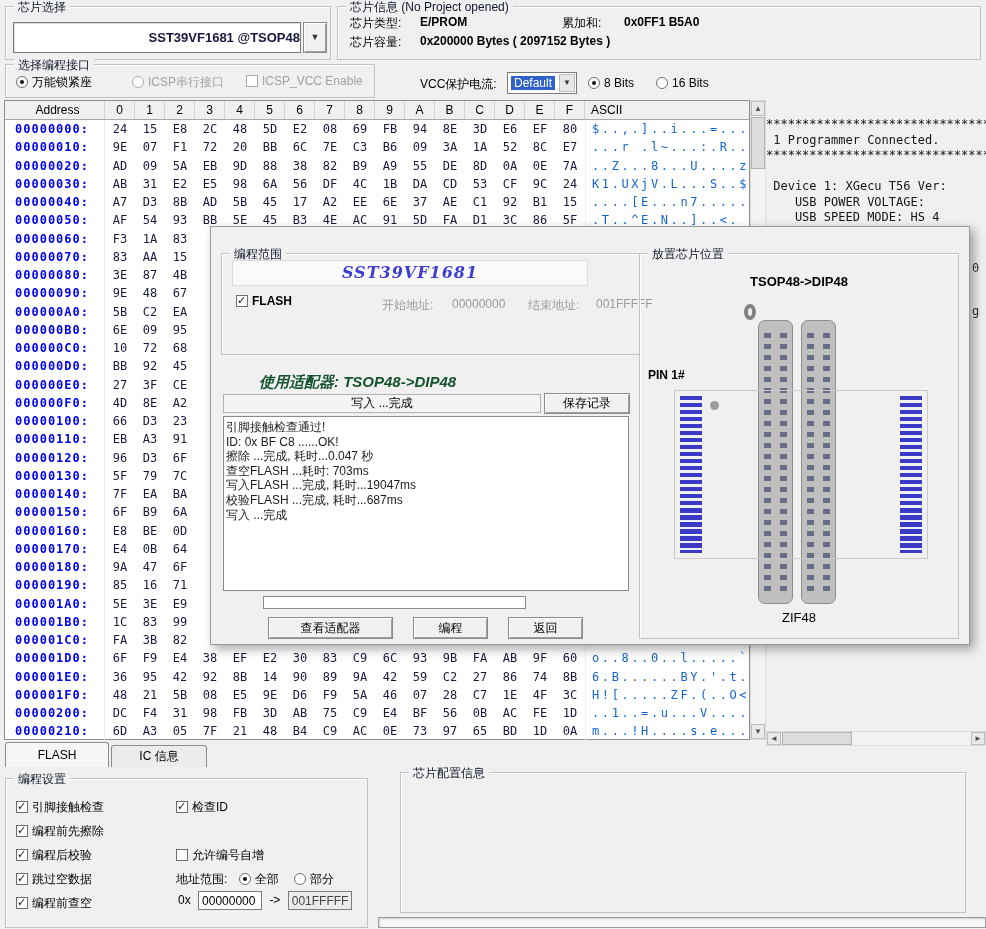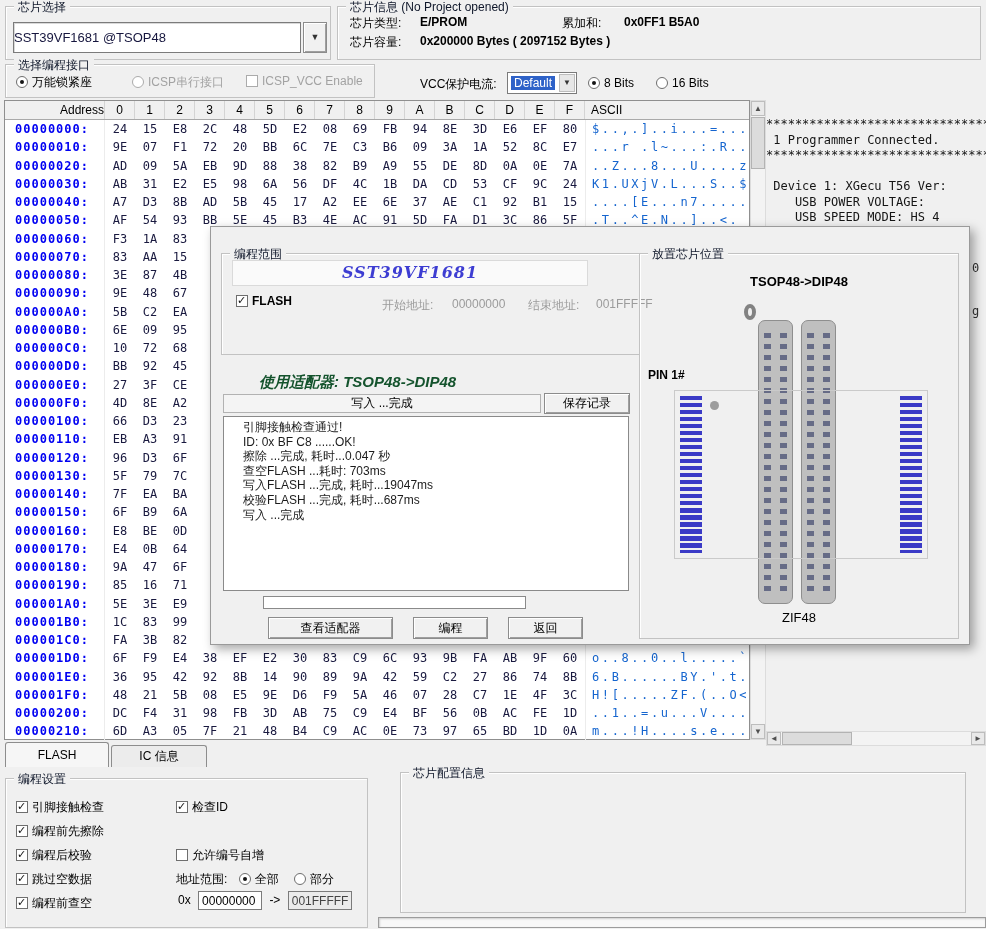--- a/index.html
+++ b/index.html
@@ -11,41 +11,41 @@
 .btn{position:absolute;background:#f1f1f1;border:1px solid #8c8c8c;box-shadow:inset 1px 1px 0 #fff,inset -1px -1px 0 #9f9f9f;text-align:center;cursor:default}
 .radio{display:inline-block;width:12px;height:12px;border:1px solid #6e6e6e;border-radius:50%;background:#fff;position:relative;vertical-align:-2px;margin-right:4px}
 .radio.on::after{content:"";position:absolute;left:3px;top:3px;width:4px;height:4px;border-radius:50%;background:#151515}
 .radio.dis{border-color:#ababab}
 .cb{display:inline-block;width:12px;height:12px;border:1px solid #6e6e6e;background:#fff;position:relative;vertical-align:-2px;margin-right:4px}
 .cb.on::after{content:"✓";position:absolute;left:0;top:-2px;font-size:11px;font-weight:bold;color:#111}
 .cb.dis{border-color:#ababab}
 .dis-text{color:#a2a2a2}
 
 #gb-chipsel{left:5px;top:6px;width:326px;height:54px}
-#chip-combo{position:absolute;left:7px;top:15px;width:288px;height:31px;text-align:left;line-height:29px;font-size:13px;font-weight:normal;color:#16163e;box-shadow:inset 1px 1px 0 #d9d9d9}
+#chip-combo{position:absolute;left:7px;top:15px;width:288px;height:31px;text-align:right;line-height:29px;font-size:13px;font-weight:bold;color:#16163e;box-shadow:inset 1px 1px 0 #d9d9d9}
 #chip-combo-btn{left:297px;top:15px;width:24px;height:31px;line-height:29px;font-size:9px;color:#333}
 #gb-chipinfo{left:337px;top:6px;width:644px;height:54px}
 .cil{position:absolute;white-space:nowrap}
 #ci-type-l{left:12px;top:8px}#ci-type-v{left:82px;top:8px;font-weight:bold}
 #ci-sum-l{left:224px;top:8px}#ci-sum-v{left:286px;top:8px;font-weight:bold}
 #ci-cap-l{left:12px;top:27px}#ci-cap-v{left:82px;top:27px;font-weight:bold}
 #gb-interface{left:5px;top:64px;width:370px;height:34px}
 .if-item{position:absolute;top:9px;white-space:nowrap}
 #if-r1{left:10px}#if-r2{left:126px}#if-c1{left:240px}
 #vcc-row{position:absolute;left:420px;top:72px;width:560px;height:26px}
 #vcc-label{position:absolute;left:0;top:4px}
 #vcc-combo{position:absolute;left:87px;top:0;width:70px;height:22px;line-height:20px;padding-left:3px}
 #vcc-combo .sel{background:#2e62c8;color:#fff;padding:0 3px}
 .combo-arrow{position:absolute;right:1px;top:1px;width:16px;height:18px;background:#e7e7e7;border:1px solid #bdbdbd;font-size:8px;line-height:16px;text-align:center;color:#333}
 #bits8{position:absolute;left:168px;top:4px}#bits16{position:absolute;left:236px;top:4px}
 
 #hexview{position:absolute;left:4px;top:100px;width:746px;height:640px;background:#fff;border:1px solid #8f8f8f;font-family:"DejaVu Sans Mono","Liberation Mono",monospace}
 #hex-header{display:flex;height:19px;background:#f0f0f0;border-bottom:1px solid #a9a9a9;font-family:"Liberation Sans","DejaVu Sans",sans-serif;font-size:12px}
 #hex-header .hc{flex:0 0 30px;border-right:1px solid #d4d4d4;text-align:center;line-height:18px}
-#hex-header .hc.c-addr{flex:0 0 100px;text-align:right;padding-left:6px}
+#hex-header .hc.c-addr{flex:0 0 100px;text-align:center;padding-left:6px}
 #hex-header .hc.c-ascii{flex:1 1 auto;text-align:left;padding-left:6px;border-right:none}
 #hex-body{height:621px;overflow:hidden}
 .hexrow{display:flex;height:18.26px;line-height:18.3px;font-size:12px}
 .hexrow .addr{flex:0 0 100px;color:#0000f2;font-weight:bold;padding-left:10px;letter-spacing:1px;border-right:1px solid #ececec}
 .hexrow .b{flex:0 0 30px;text-align:center;color:#19193f}
 .hexrow .ascii{flex:1 1 auto;padding-left:6px;color:#1565cf;letter-spacing:2.6px;white-space:pre;overflow:hidden;border-left:1px solid #ececec}
 
 #vscroll{position:absolute;left:750px;top:100px;width:16px;height:640px;background:#f3f3f3;border:1px solid #dcdcdc}
 .sbtn{position:absolute;background:#e9e9e9;border:1px solid #bdbdbd;font-size:8px;text-align:center;color:#505050}
 #vsb-up{left:0;top:0;width:14px;height:15px;line-height:13px}
@@ -82,21 +82,21 @@
 #dlg-title{position:absolute;left:12px;top:5px;font-size:13px;color:#2a2a2a}
 #dlg-sub{position:absolute;left:100px;top:6px;color:#8f8f8f}
 #gb-range{left:10px;top:26px;width:420px;height:102px}
 #chip-strip{position:absolute;left:10px;top:6px;width:356px;height:26px;background:#fafafa;border:1px solid #dadada;text-align:center;line-height:24px;font-family:"DejaVu Serif","Liberation Serif",serif;font-style:italic;font-weight:bold;font-size:16px;color:#3d3dd2;letter-spacing:1px}
 #flash-check{position:absolute;left:14px;top:40px;font-weight:bold}
 .range-lbl{position:absolute;top:43px;color:#9b9b9b;white-space:nowrap}
 #start-lbl{left:160px}#start-val{left:230px}#end-lbl{left:306px}#end-val{left:374px}
 #adapter-note{position:absolute;left:48px;top:146px;color:#14532d;font-weight:bold;font-style:italic;font-size:15px}
 #status-bar{position:absolute;left:12px;top:167px;width:318px;height:19px;border:1px solid #b2b2b2;background:#f4f4f4;text-align:center;line-height:17px}
 #save-btn{left:333px;top:166px;width:86px;height:21px;line-height:19px}
-#dlg-log{position:absolute;left:12px;top:189px;width:406px;height:175px;background:#fff;border:1px solid #8a8a8a;padding:3px 19px;font-size:12px;line-height:14.6px;color:#1c1c1c;overflow:hidden}
+#dlg-log{position:absolute;left:12px;top:189px;width:406px;height:175px;background:#fff;border:1px solid #8a8a8a;padding:3px 2px;font-size:12px;line-height:14.6px;color:#1c1c1c;overflow:hidden}
 .dline{white-space:pre-wrap}
 #dlg-progress{position:absolute;left:52px;top:369px;width:263px;height:13px;background:#fff;border:1px solid #8a8a8a}
 #btn-adapter{left:57px;top:390px;width:125px;height:22px;line-height:20px}
 #btn-program{left:202px;top:390px;width:75px;height:22px;line-height:20px}
 #btn-back{left:297px;top:390px;width:75px;height:22px;line-height:20px}
 #gb-place{left:428px;top:26px;width:320px;height:386px}
 #place-adapter{position:absolute;left:0;top:20px;width:100%;text-align:center;font-weight:bold;font-size:13px}
 #lever{position:absolute;left:104px;top:50px;width:12px;height:16px;border:4px solid #828282;border-radius:50%}
 .rail{position:absolute;top:66px;width:35px;height:284px;background:#bfbfbf;border:1px solid #8e8e8e;border-radius:7px}
 #rail-l{left:118px}#rail-r{left:161px}

